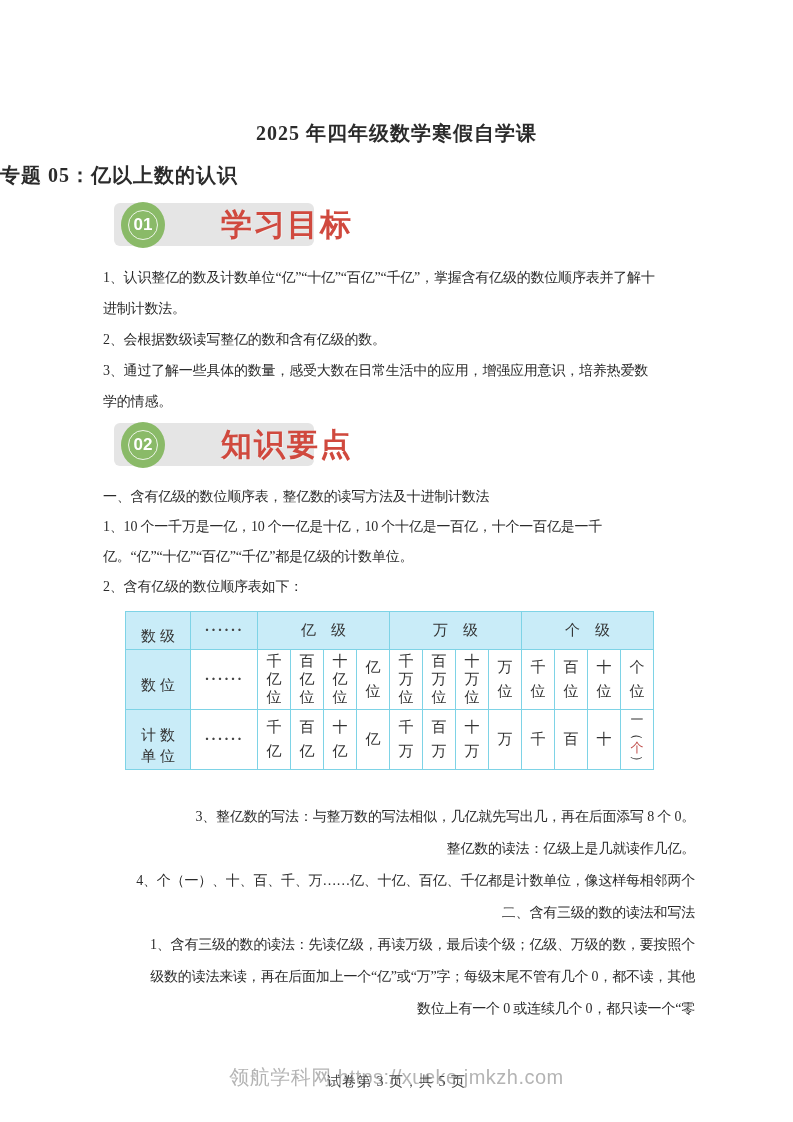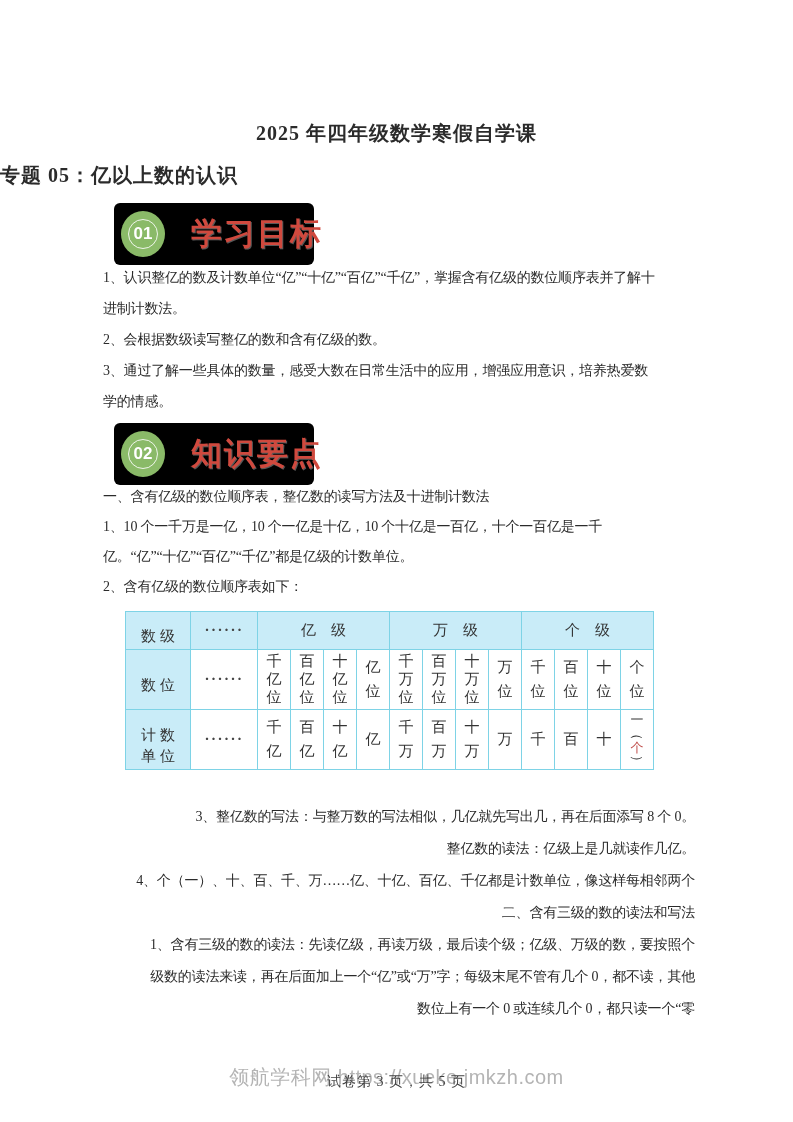--- a/index.html
+++ b/index.html
@@ -30,26 +30,27 @@
     font-size: 20px;
     font-weight: bold;
     letter-spacing: 1px;
   }
 
   
   .badge {
     position: absolute;
     left: 114px;
     width: 200px;
-    height: 62px;
-    background: #000000;
+    height: 43px;
+    background: #e5e5e5;
     border-radius: 6px;
     display: flex;
     align-items: center;
     padding-left: 7px;
+    gap: 48px;
   }
   .badge-1 { top: 203px; }
   .badge-2 { top: 423px; }
   .badge-circle {
     width: 44px;
     height: 46px;
     background: #8aba68;
     border-radius: 50%;
     display: flex;
     align-items: center;
@@ -62,21 +63,21 @@
     border-radius: 50%;
     color: #ffffff;
     font-size: 17px;
     font-weight: bold;
     display: flex;
     align-items: center;
     justify-content: center;
     font-family: "Liberation Sans", "DejaVu Sans", sans-serif;
   }
   .badge-title {
-    margin-left: 26px;
+    margin-left: 8px;
     font-size: 31px;
     font-weight: bold;
     color: #d0493e;
     letter-spacing: 2px;
     font-family: "Liberation Sans", "DejaVu Sans", sans-serif;
     text-shadow: 1px 1px 0 rgba(255,255,255,.35);
     white-space: nowrap;
   }
 
   

